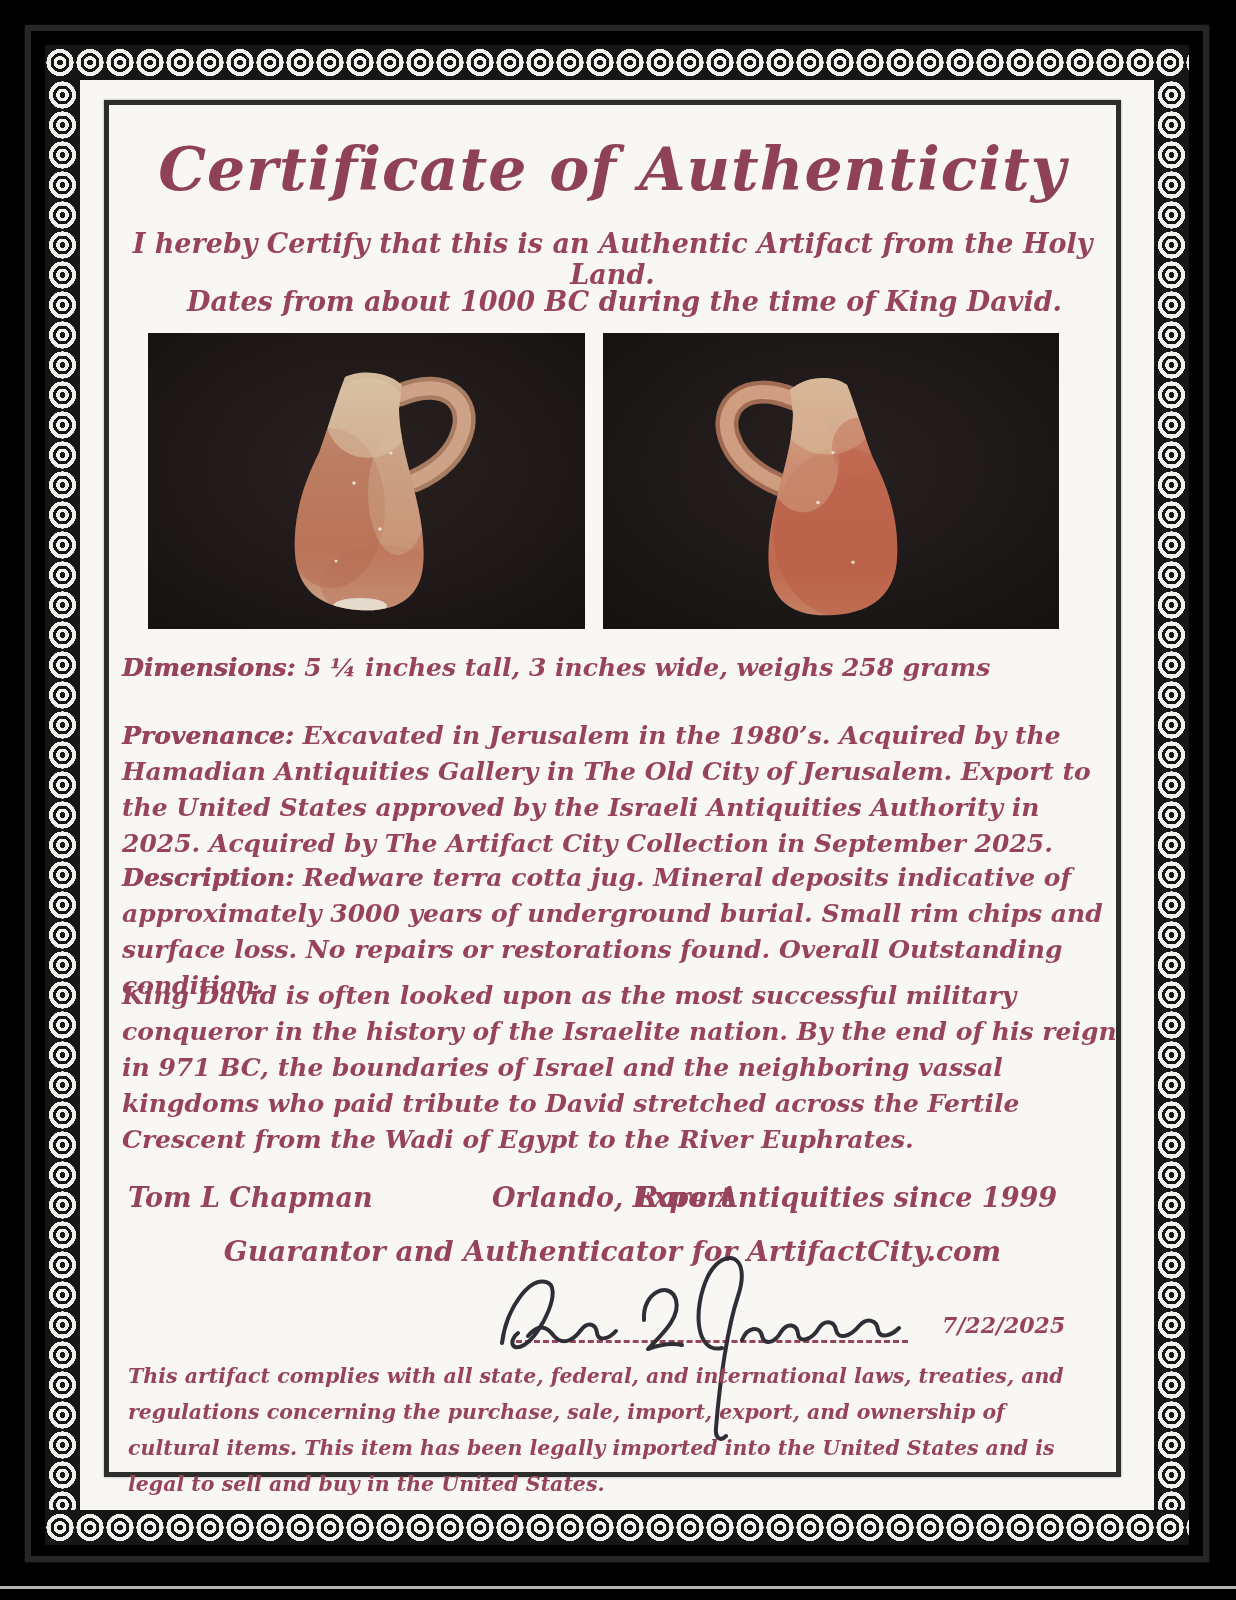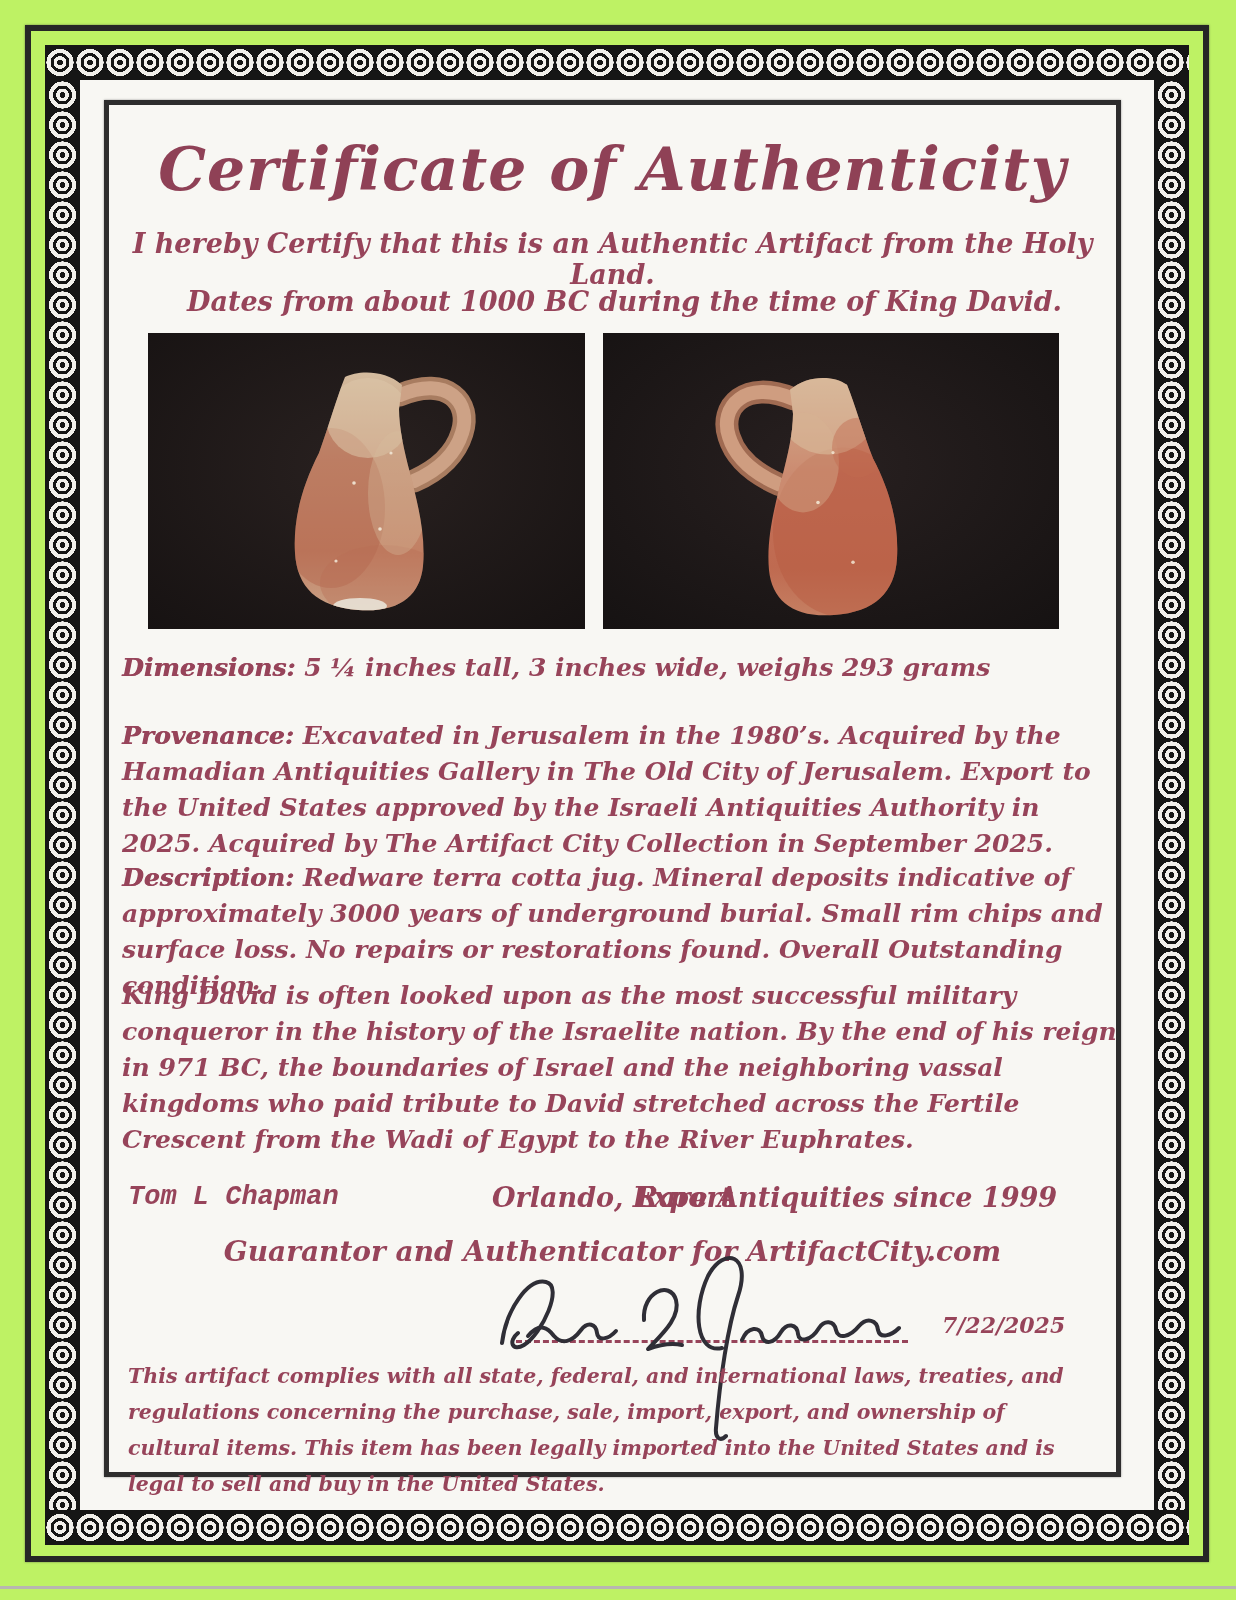--- a/index.html
+++ b/index.html
@@ -1,18 +1,18 @@
 <!DOCTYPE html>
 <html><head>
 <meta charset="utf-8">
 <style>
   html,body { margin:0; padding:0; background:#e8e6e2; }
   .page {
     position:relative; width:1236px; height:1600px;
-    background:#bef264; overflow:hidden; margin:0 auto;
+    background:#000000; overflow:hidden; margin:0 auto;
     font-family:"DejaVu Serif","Liberation Serif",serif;
   }
   
   .outer-line {
     position:absolute; left:25px; top:25px; right:27px; bottom:38px;
     border:6px solid #262626; box-shadow:0 0 2px rgba(60,60,60,.6);
   }
   .band { position:absolute; left:45px; top:45px; right:47px; bottom:55px; background:#161616; }
   .band .band-hole { position:absolute; inset:35px; background:#f8f7f3; }
   .strip { position:absolute; }
@@ -60,21 +60,21 @@
     color:#97445a;
   }
   .para .lbl { text-shadow:.5px 0 currentColor; }
   .p-dims { top:550px; }
   .p-prov { top:618px; }
   .p-desc { top:760px; }
   .p-narr { top:878px; }
 
   .sig-row { position:absolute; top:1082px; left:0; width:100%; height:40px;
     font-size:27px; font-weight:bold; font-style:italic; color:#97445a; }
-  .sig-name { position:absolute; left:24px;font-family:Liberation Mono, monospace; }
+  .sig-name { position:absolute; left:24px; }
   .sig-loc  { position:absolute; left:388px; }
   .sig-tag  { position:absolute; right:64px; }
   .guarantor { position:absolute; top:1135px; left:0; width:100%; text-align:center;
     font-size:28px; font-weight:bold; font-style:italic; color:#97445a; }
 
   .sign-svg { position:absolute; left:380px; top:1148px; width:430px; height:204px; overflow:visible; }
   .dash-line { position:absolute; left:412px; top:1222px; width:392px;
     border-bottom:3px dashed #97445a; height:18px; }
   .sign-date { position:absolute; left:838px; top:1212px;
     font-size:22px; font-weight:bold; font-style:italic; color:#97445a; }
@@ -166,21 +166,21 @@
           <ellipse cx="225" cy="80" rx="48" ry="42" fill="#dcc3a4" opacity="0.6"></ellipse>
           <ellipse cx="200" cy="130" rx="36" ry="50" fill="#d6b393" opacity="0.4"></ellipse>
           <ellipse cx="255" cy="115" rx="26" ry="30" fill="#c06a50" opacity="0.45"></ellipse>
           <circle cx="215" cy="170" r="1.8" fill="#f2e5d2" opacity="0.9"></circle>
           <circle cx="250" cy="230" r="1.8" fill="#f2e5d2" opacity="0.85"></circle>
           <circle cx="230" cy="120" r="1.6" fill="#f2e5d2" opacity="0.85"></circle>
         </g>
       </svg>
     </div>
 
-    <div class="para p-dims"><span class="lbl">Dimensions:</span> <span>5 ¼ inches tall, 3 inches wide, weighs 293 grams</span></div>
+    <div class="para p-dims"><span class="lbl">Dimensions:</span> <span>5 ¼ inches tall, 3 inches wide, weighs 258 grams</span></div>
 
     <div class="para p-prov"><span class="lbl">Provenance:</span> <span>Excavated in Jerusalem in the 1980’s. Acquired by the Hamadian Antiquities Gallery in The Old City of Jerusalem. Export to the United States approved by the Israeli Antiquities Authority in 2025. Acquired by The Artifact City Collection in September 2025.</span></div>
 
     <div class="para p-desc"><span class="lbl">Description:</span> <span>Redware terra cotta jug. Mineral deposits indicative of approximately 3000 years of underground burial. Small rim chips and surface loss. No repairs or restorations found. Overall Outstanding condition.</span></div>
 
     <div class="para p-narr">King David is often looked upon as the most successful military conqueror in the history of the Israelite nation. By the end of his reign in 971 BC, the boundaries of Israel and the neighboring vassal kingdoms who paid tribute to David stretched across the Fertile Crescent from the Wadi of Egypt to the River Euphrates.</div>
 
     <div class="sig-row">
       <span class="sig-name">Tom L Chapman</span>
       <span class="sig-loc">Orlando, Export</span>

